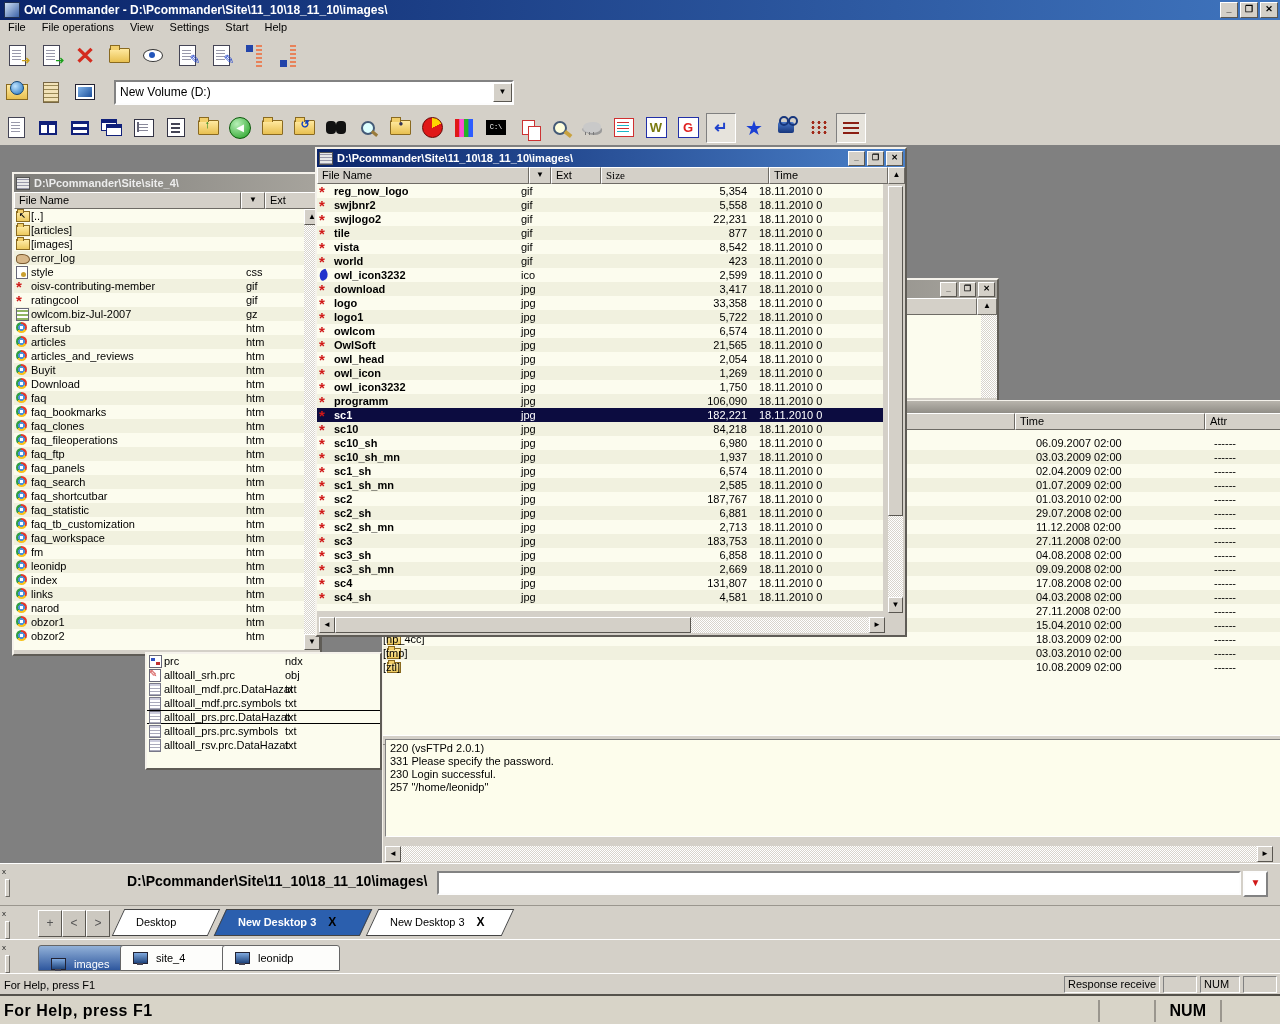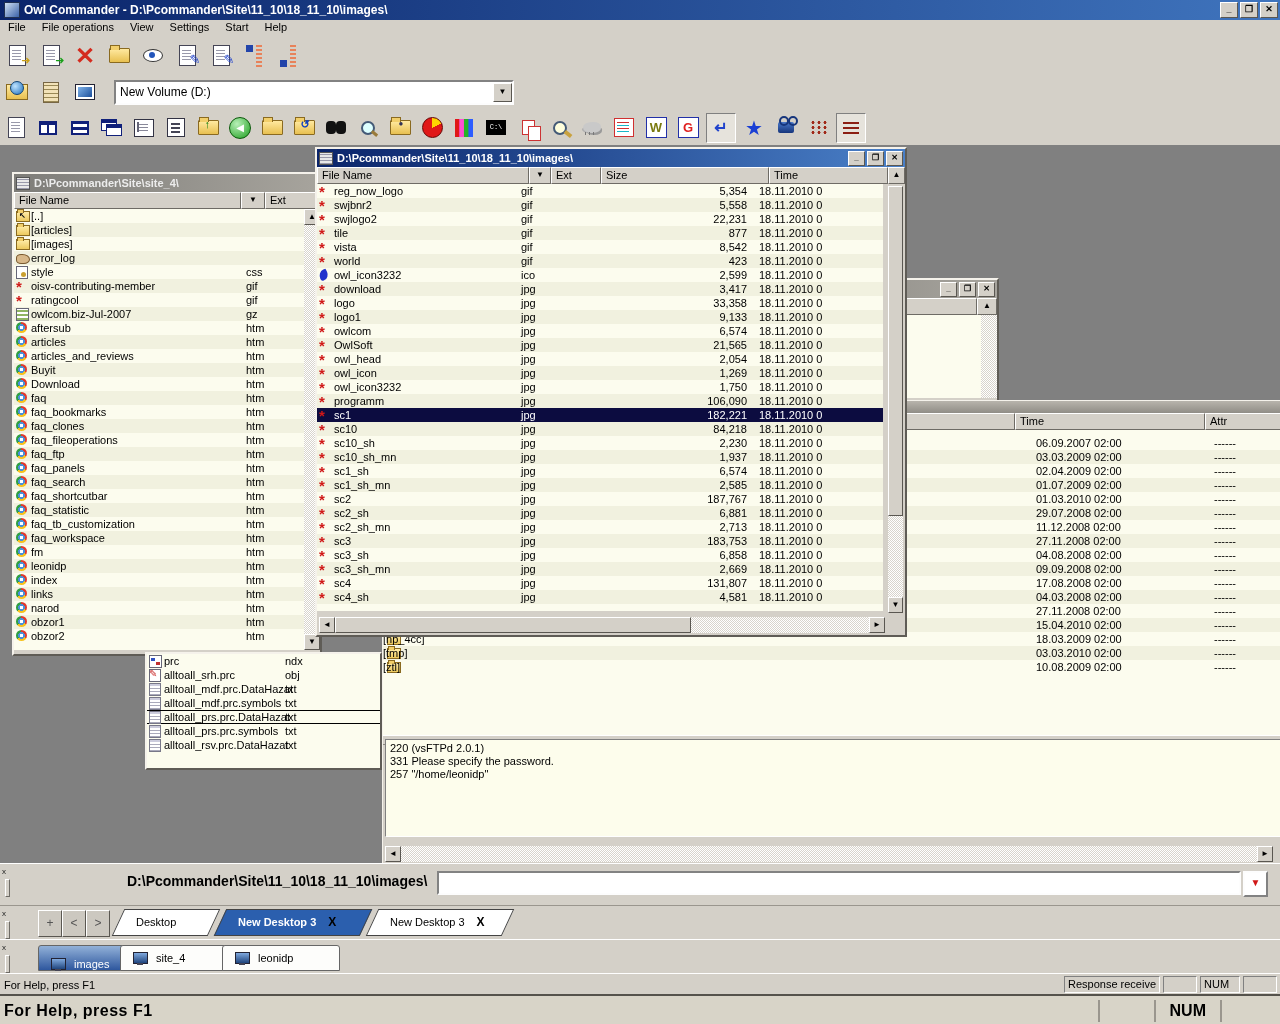--- a/index.html
+++ b/index.html
@@ -139,21 +139,21 @@
   .f-log{width:12px;height:8px;background:#d8b88a;border:1px solid #7a5a30;border-radius:40% 60% 50% 40%;top:3px;}
   .f-ndx{width:11px;height:11px;background:#fff;border:1px solid #667;top:1px;
       background-image:linear-gradient(#3050c0 0 0),linear-gradient(#c03030 0 0);
       background-size:4px 3px,4px 3px;background-position:1px 2px,6px 6px;background-repeat:no-repeat;}
   .f-obj{width:10px;height:11px;background:#fff;border:1px solid #667;top:1px;}
   .f-obj::after{content:"✎";position:absolute;left:-1px;top:-3px;font-size:10px;color:#c33;}
   .f-txt{width:10px;height:11px;background:#fff;border:1px solid #778;top:1px;
       background-image:repeating-linear-gradient(0deg,#aab 0 1px,transparent 1px 3px);box-shadow:inset 0 2px 0 #ccd;}
   .lname{position:absolute;left:17px;}
   .lext{position:absolute;left:232px;}
-  .cname{position:absolute;left:17px;}
+  .cname{position:absolute;left:17px;font-weight:bold;}
   .cext{position:absolute;left:204px;}
   .csize{position:absolute;left:280px;width:150px;text-align:right;}
   .ctime{position:absolute;left:442px;width:116px;overflow:hidden;}
   .mname{position:absolute;left:17px;}
   .mext{position:absolute;left:138px;}
   .lrow.focused{box-shadow:inset 0 1px 0 #000, inset 0 -1px 0 #000;}
 
   
   .sb-v{position:absolute;width:16px;background:repeating-conic-gradient(#fff 0 25%,#d8d4cc 0 50%) 0 0/2px 2px;}
   .sb-h{position:absolute;height:16px;background:repeating-conic-gradient(#fff 0 25%,#d8d4cc 0 50%) 0 0/2px 2px;}
@@ -674,20 +674,21 @@
           <span class="fic rfic f-folder"></span>
           <span class="rname">[ztl]</span>
           <span class="rtime">10.08.2009 02:00</span>
           <span class="rattr">------</span>
         </div>
       </div>
     <div style="height:8px;background:#d4d0c8;border-top:1px solid #fff;border-bottom:1px solid #8a877f;"></div>
     <div id="ftp-log" style="top:338px;width:886px;height:92px;">
         <div class="logline">220 (vsFTPd 2.0.1)</div>
         <div class="logline">331 Please specify the password.</div>
+        <div class="logline">230 Login successful.</div>
         <div class="logline">257 "/home/leonidp"</div>
       </div>
     <div class="sb-h" style="left:2px;bottom:2px;width:888px;">
       <div class="sb-btn" style="left:0;top:0;">◄</div>
       <div class="sb-btn" style="right:0;top:0;">►</div>
     </div>
   </div>
 
   <div class="panelwin" id="center-window" style="left:315px;top:2px;width:588px;height:486px;">
     <div class="captitle cap-active">
@@ -696,21 +697,21 @@
       <span style="margin-left:auto;display:flex;gap:2px;">
         <span class="capbtn sm">_</span>
         <span class="capbtn sm">❐</span>
         <span class="capbtn sm">✕</span>
       </span>
     </div>
     <div class="hdr">
       <div class="hcell" style="width:202px;">File Name</div>
       <div class="hcell sortcell" style="width:20px;">▼</div>
       <div class="hcell" style="width:40px;">Ext</div>
-      <div class="hcell" style="width:158px;">Size</div>
+      <div class="hcell" style="width:158px;font-family:Liberation Serif, serif;">Size</div>
       <div class="hcell" style="flex:1;">Time</div>
       <div class="hcell sortcell" style="width:15px;">▲</div>
     </div>
     <div class="listarea" id="center-list" style="height:427px;width:566px;">
         <div class="lrow">
           <span class="fic f-img">*</span>
           <span class="cname">reg_now_logo</span>
           <span class="cext">gif</span>
           <span class="csize">5,354</span>
           <span class="ctime">18.11.2010 0</span>
@@ -768,21 +769,21 @@
           <span class="fic f-img">*</span>
           <span class="cname">logo</span>
           <span class="cext">jpg</span>
           <span class="csize">33,358</span>
           <span class="ctime">18.11.2010 0</span>
         </div>
         <div class="lrow alt">
           <span class="fic f-img">*</span>
           <span class="cname">logo1</span>
           <span class="cext">jpg</span>
-          <span class="csize">9,133</span>
+          <span class="csize">5,722</span>
           <span class="ctime">18.11.2010 0</span>
         </div>
         <div class="lrow">
           <span class="fic f-img">*</span>
           <span class="cname">owlcom</span>
           <span class="cext">jpg</span>
           <span class="csize">6,574</span>
           <span class="ctime">18.11.2010 0</span>
         </div>
         <div class="lrow alt">
@@ -831,21 +832,21 @@
           <span class="fic f-img">*</span>
           <span class="cname">sc10</span>
           <span class="cext">jpg</span>
           <span class="csize">84,218</span>
           <span class="ctime">18.11.2010 0</span>
         </div>
         <div class="lrow">
           <span class="fic f-img">*</span>
           <span class="cname">sc10_sh</span>
           <span class="cext">jpg</span>
-          <span class="csize">2,230</span>
+          <span class="csize">6,980</span>
           <span class="ctime">18.11.2010 0</span>
         </div>
         <div class="lrow alt">
           <span class="fic f-img">*</span>
           <span class="cname">sc10_sh_mn</span>
           <span class="cext">jpg</span>
           <span class="csize">1,937</span>
           <span class="ctime">18.11.2010 0</span>
         </div>
         <div class="lrow">

